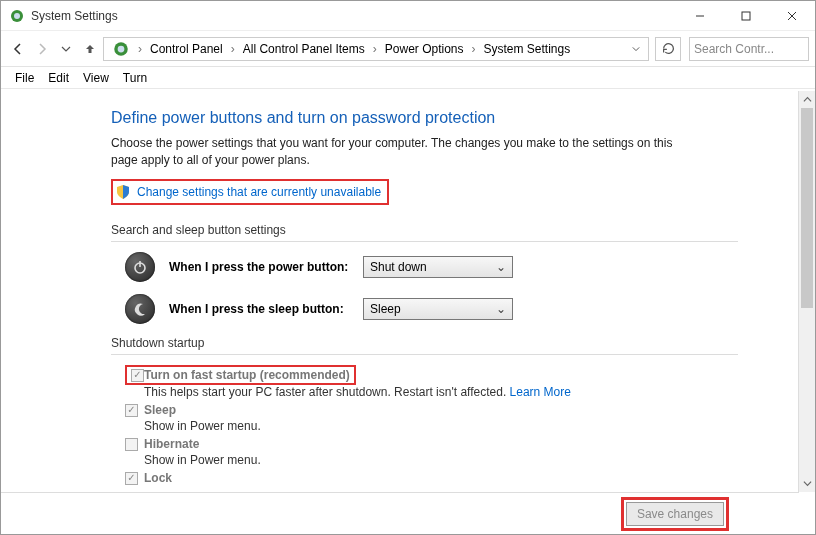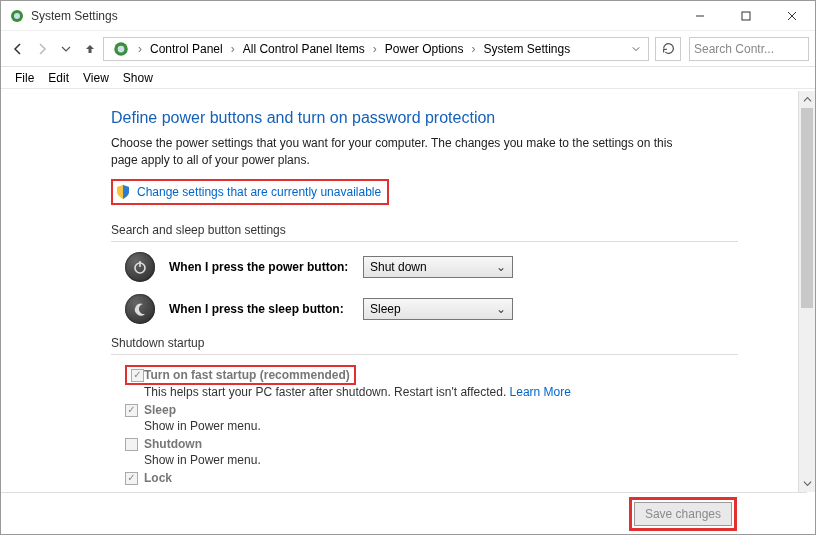--- a/index.html
+++ b/index.html
@@ -201,21 +201,21 @@
     line-height:1;
     color:#888;
   }
   .chk-label { font-weight:600; color:#555; }
   .chk-label.disabled { color:#777; }
   .chk-sub { margin-left:19px; color:#333; margin-bottom:4px; }
   .redbox { border:2px solid #e03030; padding:1px 4px; display:inline-flex; align-items:center; gap:0; }
 
   .footer {
     position: absolute;
-    left: 0; right: 8px; bottom: 0;
+    left: 0; right: 16px; bottom: 0;
     height: 42px;
     border-top: 1px solid #ddd;
     display:flex;
     align-items:center;
     justify-content:flex-end;
     padding-right: 70px;
     gap: 10px;
   }
   .redwrap { border: 3px solid #e03030; padding: 2px; }
   .btn {
@@ -310,21 +310,21 @@
   </div>
   <div class="search-box">
     <span>Search Contr...</span>
   </div>
 </div>
 
 <div class="menubar">
   <span class="menu-item">File</span>
   <span class="menu-item">Edit</span>
   <span class="menu-item">View</span>
-  <span class="menu-item">Show</span>
+  <span class="menu-item">Turn</span>
 </div>
 
 <div class="content-wrap">
   <div class="content">
     <div class="page-title">Define power buttons and turn on password protection</div>
     <div class="desc">Choose the power settings that you want for your computer. The changes you make to the settings on this page apply to all of your power plans.</div>
 
     <div class="shield-link-row">
       <span class="shield-icon">
         <svg viewBox="0 0 16 16">
@@ -378,21 +378,21 @@
       </div>
 
       <div class="chk-row">
         <span class="chk checked"></span>
         <span class="chk-label disabled">Sleep</span>
       </div>
       <div class="chk-sub">Show in Power menu.</div>
 
       <div class="chk-row">
         <span class="chk"></span>
-        <span class="chk-label disabled">Shutdown</span>
+        <span class="chk-label disabled">Hibernate</span>
       </div>
       <div class="chk-sub">Show in Power menu.</div>
 
       <div class="chk-row">
         <span class="chk checked"></span>
         <span class="chk-label disabled">Lock</span>
       </div>
     </div>
   </div>
 

